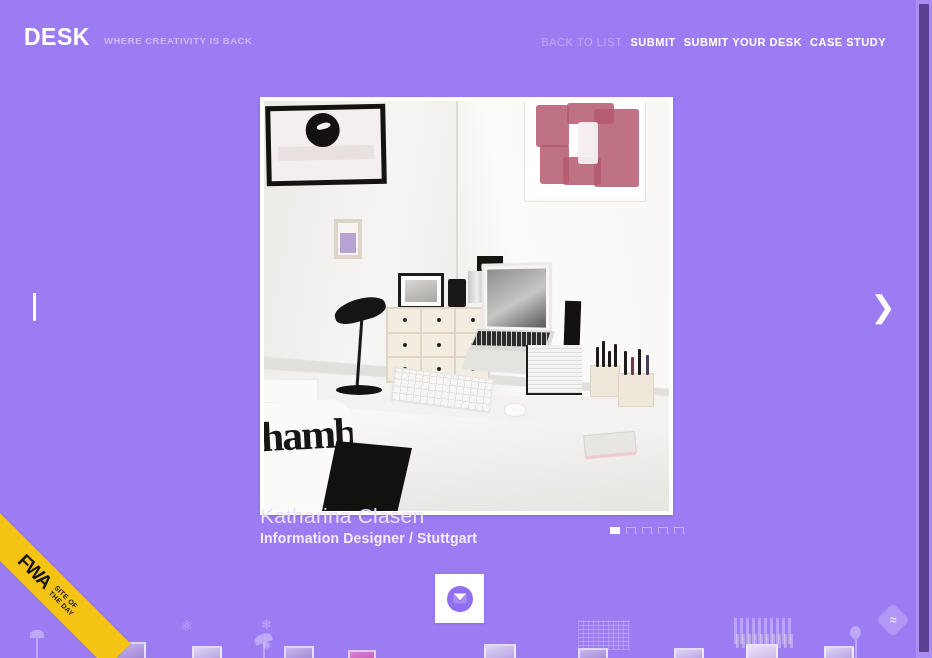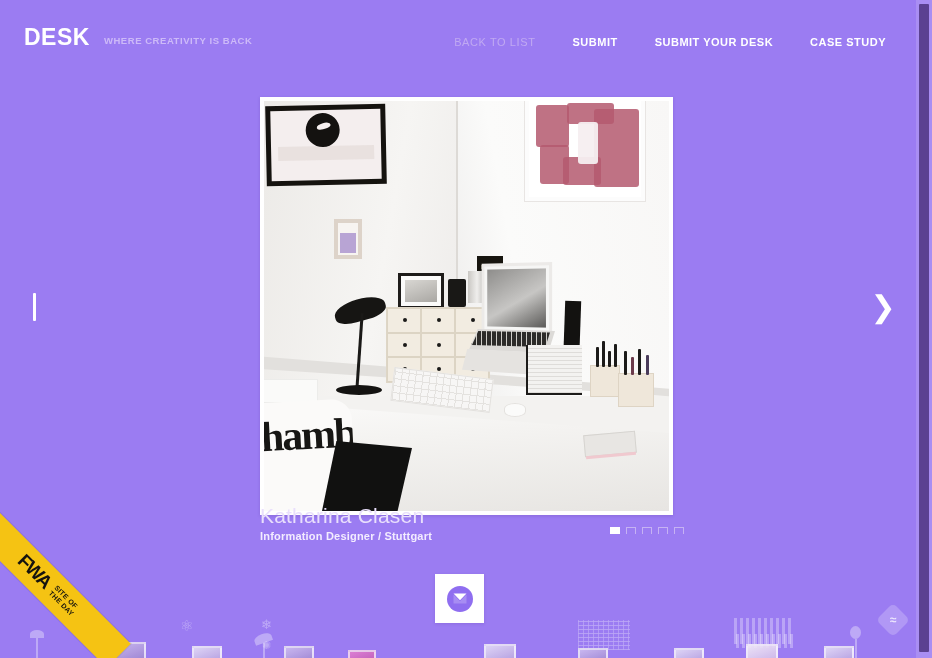--- a/index.html
+++ b/index.html
@@ -49,21 +49,21 @@
     line-height: 1;
     position: relative;
     top: -1px;
   }
 
   #main-nav {
     position: absolute;
     right: 46px;
     top: 36px;
     display: flex;
-    gap: 37px;
+    gap: 8px;
     align-items: center;
   }
 
   .nav-link {
     font-size: 11px;
     font-weight: bold;
     letter-spacing: 0.5px;
     color: #ffffff;
     text-decoration: none;
     white-space: nowrap;
@@ -353,21 +353,21 @@
 
   
   #caption-block {
     position:absolute; left:260px; top:504px; width:420px;
   }
   #author-name {
     color:#e9dffc; font-size:21px; font-weight:normal; letter-spacing:.2px;
     line-height:24px;
   }
   #author-role {
-    color:#f3ecff; font-size:11px; font-weight:bold; letter-spacing:.2px;
+    color:#f3ecff; font-size:14px; font-weight:bold; letter-spacing:.2px;
     margin-top:2px;
   }
 
   
   #slide-indicators {
     position:absolute; left:610px; top:527px;
     display:flex; gap:6px; align-items:flex-start;
   }
   .indicator {
     width:10px; height:7px; cursor:pointer;

